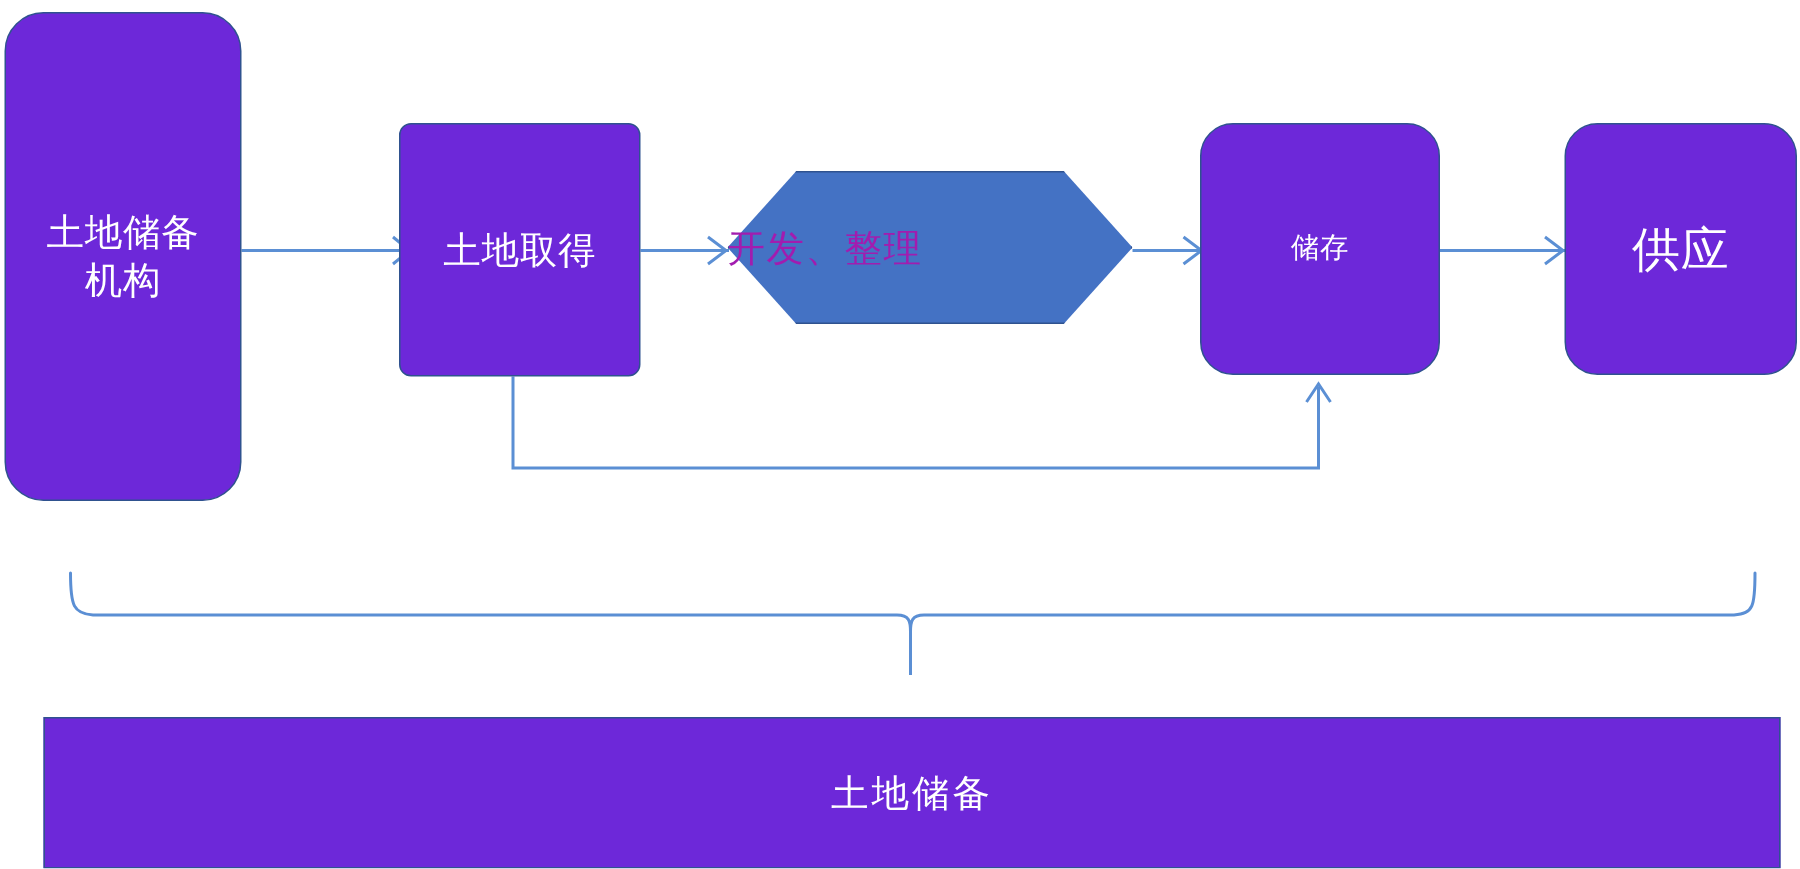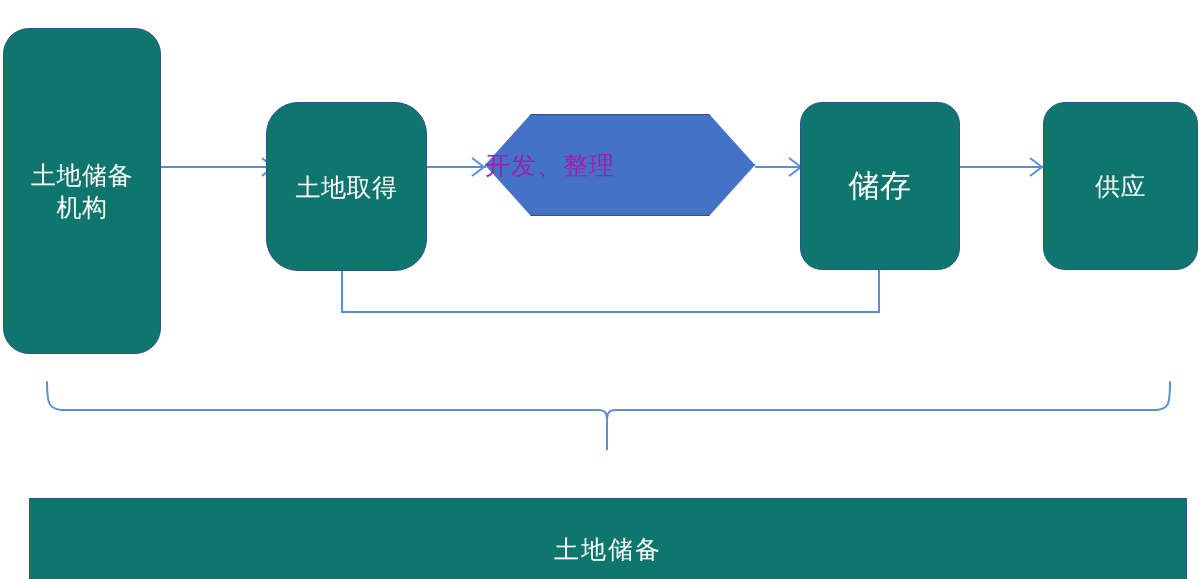--- a/index.html
+++ b/index.html
@@ -12,32 +12,31 @@
   }
   #canvas {
     position: relative;
     width: 1200px;
     height: 579px;
     background: #ffffff;
     overflow: hidden;
   }
   .node {
     position: absolute;
-    background: #0f766e;
+    background: #6d28d9;
     border: 1px solid #2F528F;
     box-sizing: border-box;
     display: flex;
     align-items: center;
     justify-content: center;
     color: #ffffff;
     text-align: center;
     line-height: 1.28;
     white-space: pre-line;
     letter-spacing: 0.5px;
-    margin-top: 20px;
   }
   .node.rounded {
     border-radius: 22px;
   }
   .node-label {
     display: block;
     width: 100%;
     white-space: pre-line;
   }
 
@@ -50,21 +49,21 @@
     border-radius: 26px;
     font-size: 25px;
   }
 
   
   #node-acquire {
     left: 266px;
     top: 82px;
     width: 161px;
     height: 169px;
-    border-radius: 32px;
+    border-radius: 8px;
     font-size: 25px;
   }
 
   
   #node-develop {
     position: absolute;
     left: 485px;
     top: 114px;
     width: 270px;
     height: 102px;
@@ -88,31 +87,31 @@
     letter-spacing: 1px;
   }
 
   
   #node-store {
     left: 800px;
     top: 82px;
     width: 160px;
     height: 168px;
     border-radius: 22px;
-    font-size: 31px;
+    font-size: 19px;
   }
 
   
   #node-supply {
     left: 1043px;
     top: 82px;
     width: 155px;
     height: 168px;
     border-radius: 22px;
-    font-size: 25px;
+    font-size: 32px;
   }
 
   
   #node-banner {
     left: 29px;
     top: 478px;
     width: 1158px;
     height: 101px;
     border-radius: 0;
     font-size: 25px;

